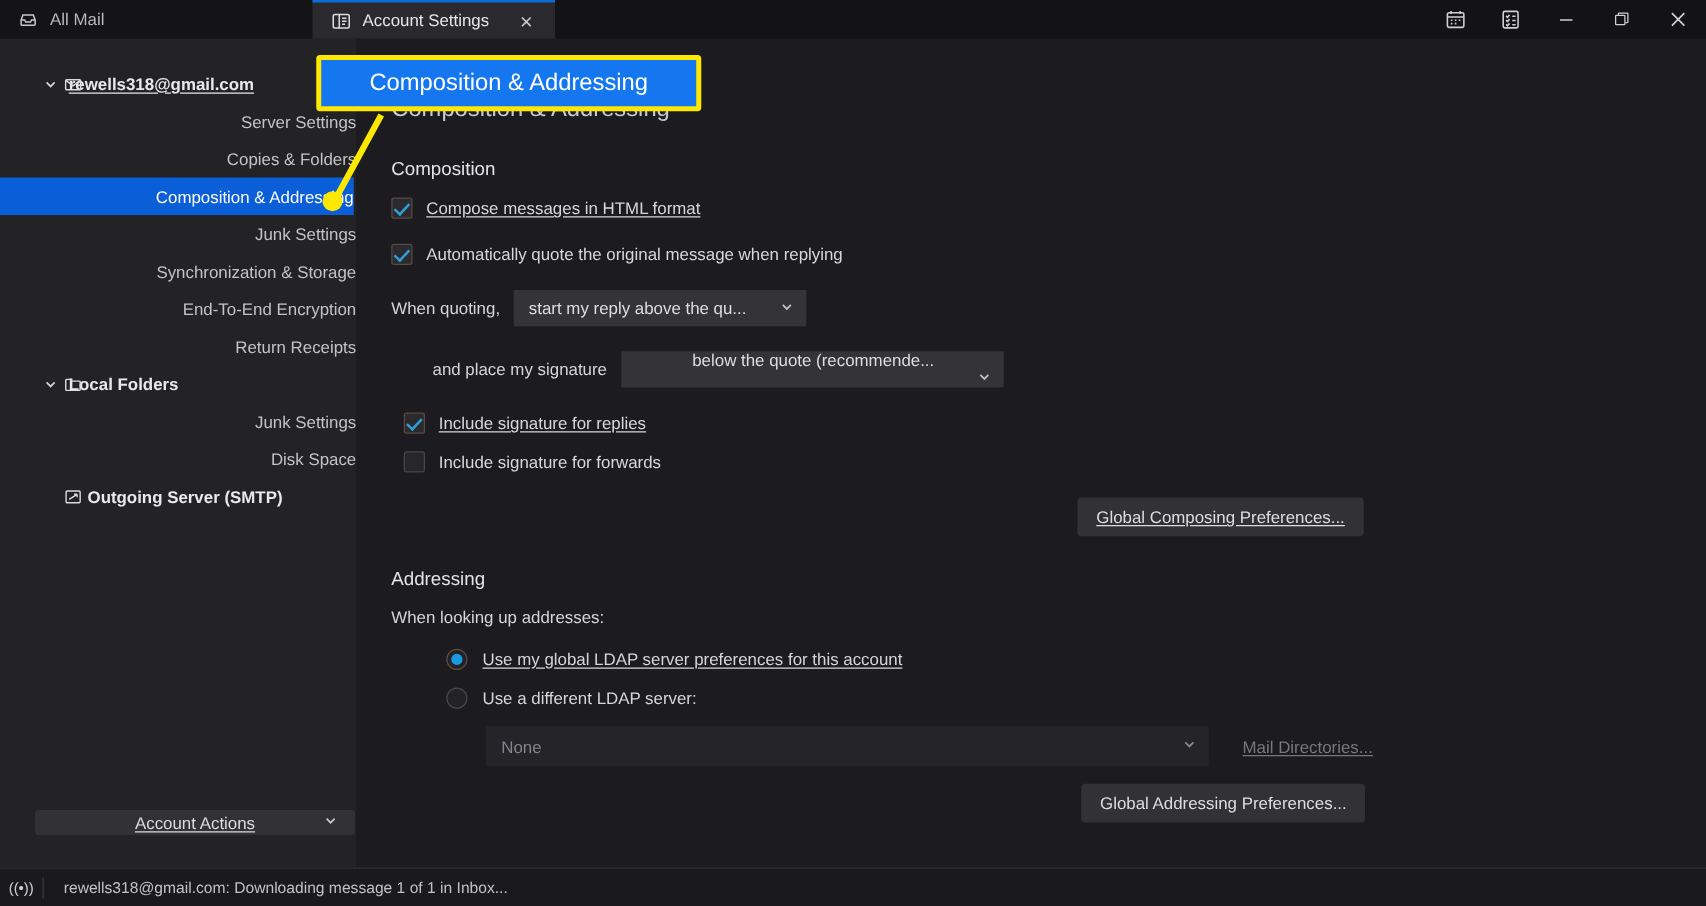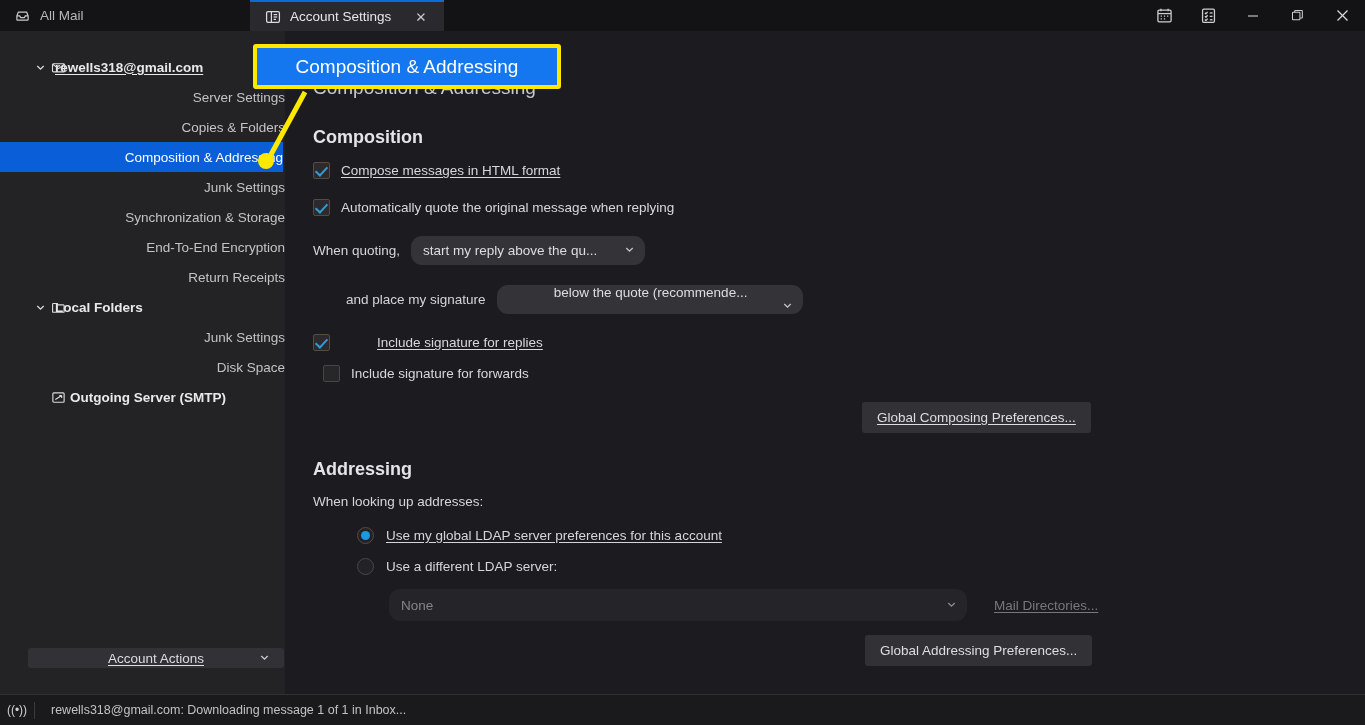--- a/index.html
+++ b/index.html
@@ -70,21 +70,21 @@
     color: #dcdcdf; font-size: 13.5px; font-family: "Liberation Sans", sans-serif;
   }
   .account-actions .caret { position: absolute; right: 14px; font-size: 10px; color: #c8c8cb; }
 
   
   .main {
     position: absolute; top: 31px; left: 285px; width: 1080px; height: 663px;
     background: #1c1b1f; padding: 46px 0 0 28px; overflow: hidden;
   }
   .page-title { font-size: 19px; color: #c9c9cc; font-weight: normal; margin-bottom: 28px; }
-  .section-h { font-size: 18px; color: #e4e4e7; font-weight: bold; margin-bottom: 14px; }
+  .section-h { font-size: 15px; color: #e4e4e7; font-weight: normal; margin-bottom: 14px; }
   .sec-addressing { margin-top: 26px; }
 
   .row { display: flex; align-items: center; margin-bottom: 20px; }
   .row.tight { margin-bottom: 14px; }
 
   .cb {
     width: 17px; height: 17px; flex: 0 0 auto; border-radius: 2px;
     background: #2b2a2e; border: 1px solid #5a4a3e;
     display: inline-flex; align-items: center; justify-content: center;
     margin-right: 11px;
@@ -102,21 +102,21 @@
     display: inline-flex; align-items: center; justify-content: center;
     margin-right: 12px;
   }
   .rb.on::after { content:""; width: 9px; height: 9px; border-radius: 50%; background: #1b9ae0; }
   .rb.off { border: 1px solid #4a474c; }
 
   .lbl { font-size: 13.5px; color: #d6d6d9; }
   .inline-lbl { font-size: 13.5px; color: #d6d6d9; margin-right: 11px; }
 
   .select {
-    height: 29px; background: #343438; border: none; border-radius: 11px;
+    height: 29px; background: #343438; border: none; border-radius: 0;
     display: flex; align-items: center; padding: 0 10px 0 12px;
     color: #dededf; font-size: 13.5px; white-space: nowrap;
   }
   .select .caret { margin-left: auto; font-size: 10px; color: #c3c3c6; padding-left: 8px; }
   .sel-quote { width: 234px; }
   .sel-sig { width: 306px; flex-direction: column; }
   .sel-ldap {
     width: 578px; height: 32px; background: #252428; color: #84848a;
   }
   .sel-ldap .caret { color: #8a8a90; }
@@ -339,21 +339,21 @@
         <div class="select sel-sig">
           <span>below the quote (recommende...</span>
           <span class="caret">
             <svg width="11" height="11" viewBox="0 0 12 12" fill="none" stroke="#c3c3c6" stroke-width="1.5">
                 <path d="M2.5 4.3L6 7.8l3.5-3.5"></path>
               </svg>
           </span>
         </div>
       </div>
 
-      <div class="row tight" style="gap:36px;">
+      <div class="row tight" style="margin-left:10px;">
         <span class="cb checked"></span>
         <span class="cb-label underline-first">Include signature for replies</span>
       </div>
 
       <div class="row" style="margin-left:10px;">
         <span class="cb plain"></span>
         <span class="cb-label">Include signature for forwards</span>
       </div>
 
       <div class="row" style="margin-top:18px; margin-left:549px;">

